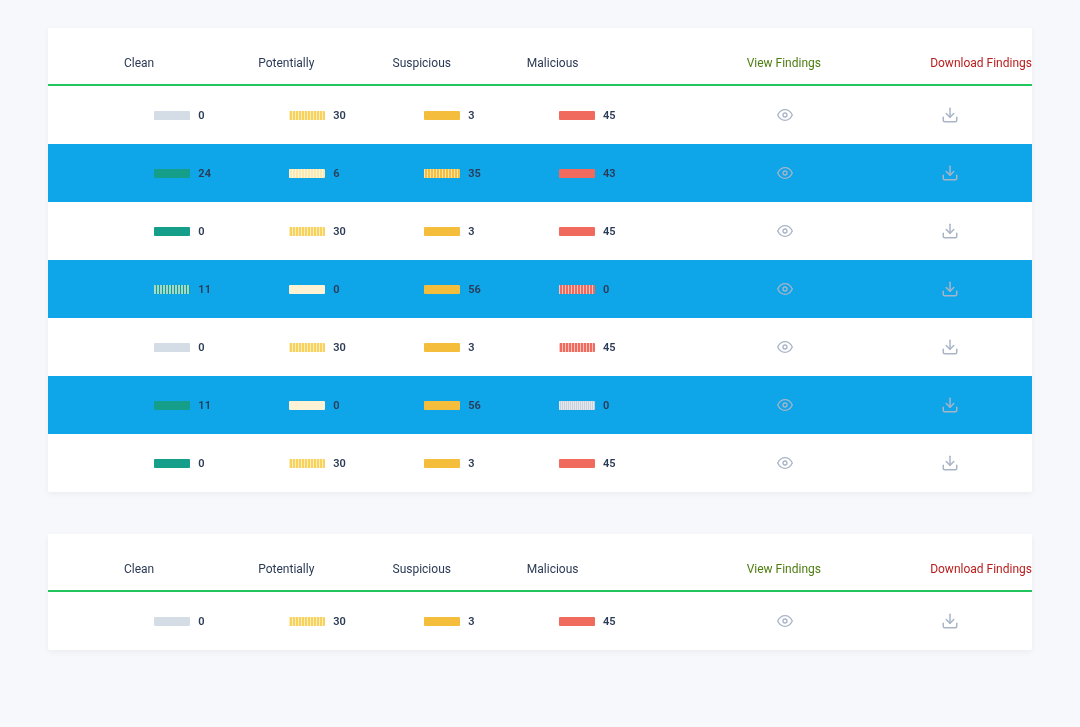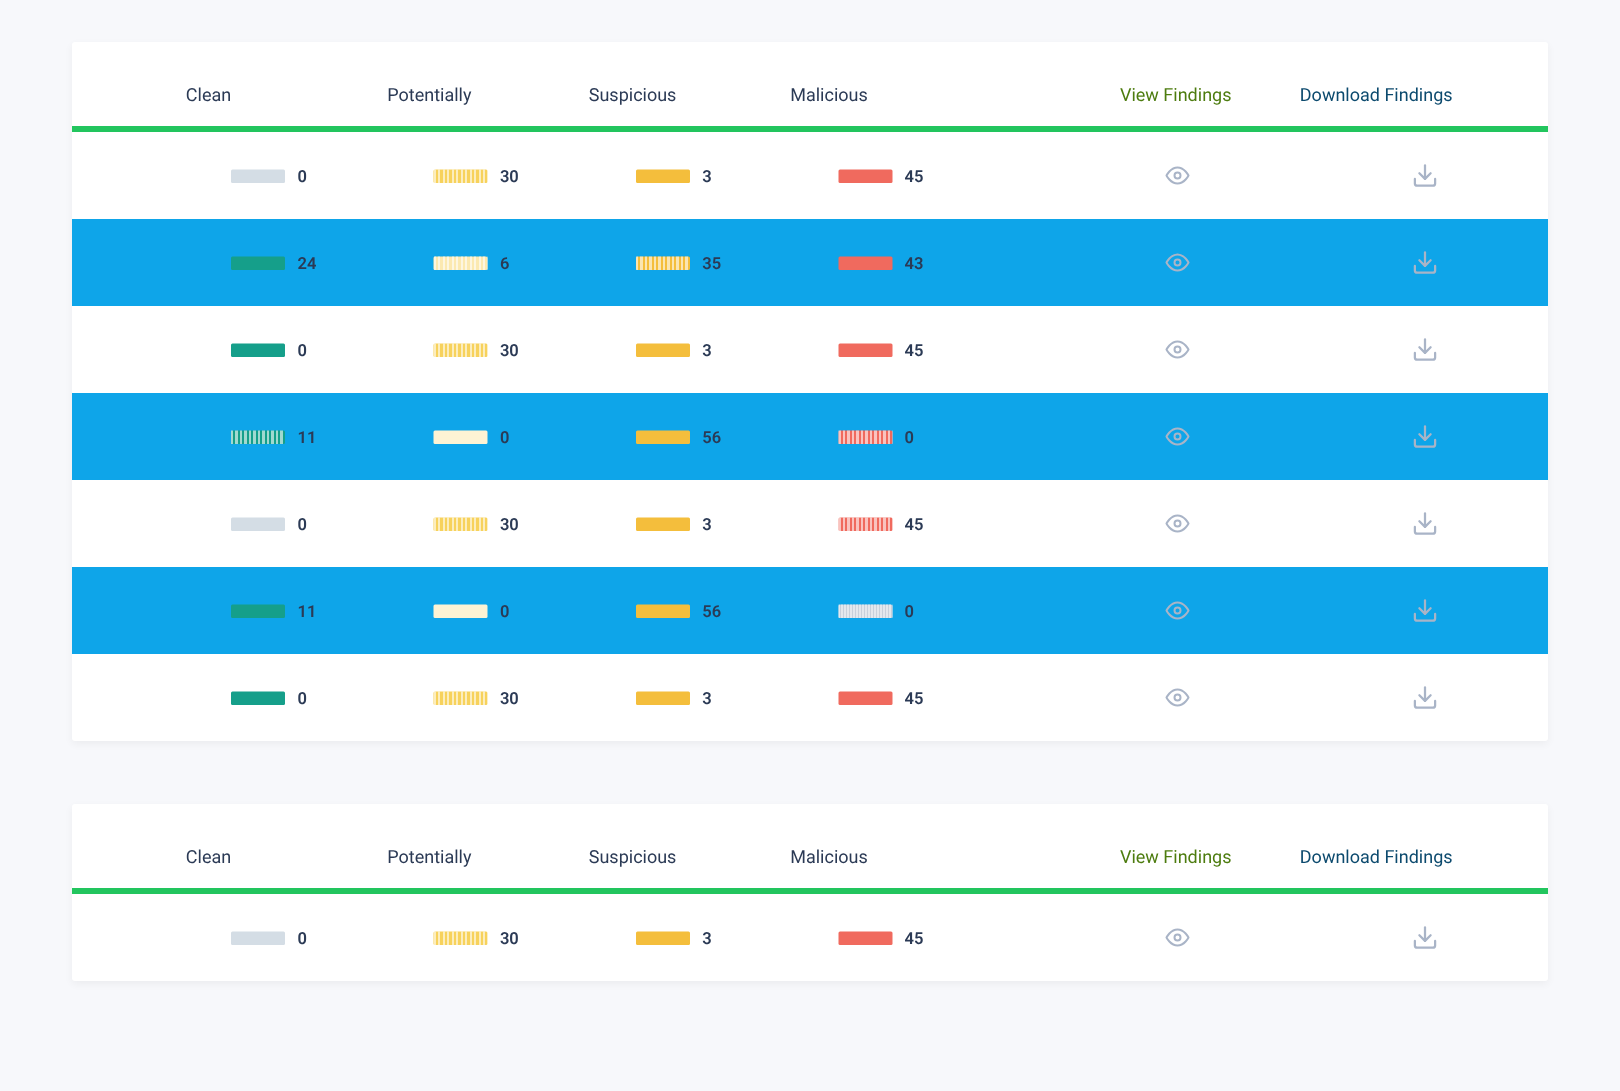--- a/index.html
+++ b/index.html
@@ -16,29 +16,29 @@
     background: #ffffff;
     border-radius: 2px;
     box-shadow: 0 2px 6px rgba(0,0,0,0.05);
     margin-bottom: 42px;
     overflow: hidden;
   }
   .header-row {
     display: flex;
     align-items: center;
     padding: 28px 0 14px 0;
-    border-bottom: 4px solid #22c55e;
+    border-bottom: 2px solid #22c55e;
     font-size: 12px;
     color: #2b3a55;
   }
   .header-row .left-pad { width: 78px; }
   .col-head { width: 138px; text-align: left; }
   .col-head-spacer { flex: 1; min-width: 40px; }
   .col-head-action { width: 170px; text-align: center; color: #4d7c0f; }
-  .col-head-dl { width: 170px; text-align: left; color: #0c4a6e; }
+  .col-head-dl { width: 170px; text-align: right; color: #b91c1c; }
 
   .row {
     display: flex;
     align-items: center;
     height: 58px;
   }
   .row.alt { background: #0ea5e9; }
   .row .left-pad { width: 78px; }
   .cell {
     width: 138px;

